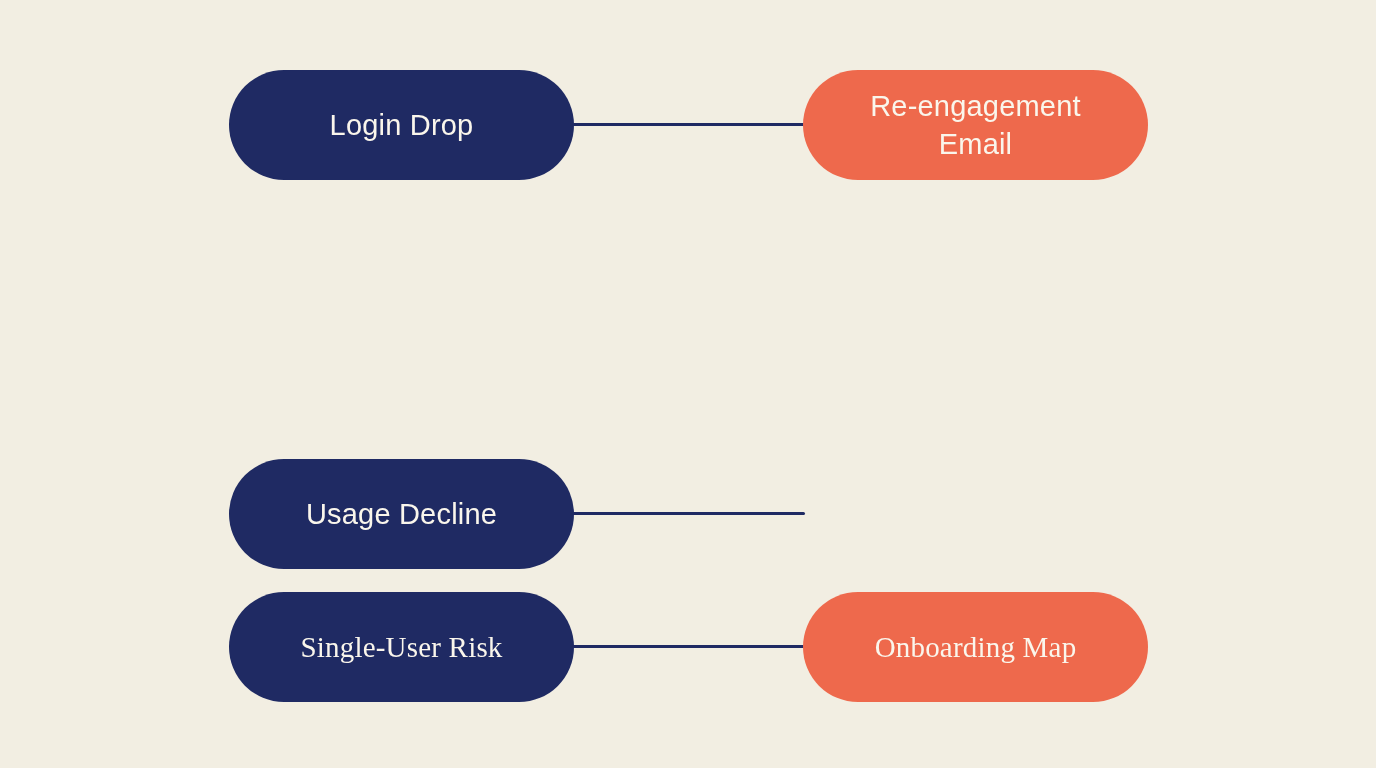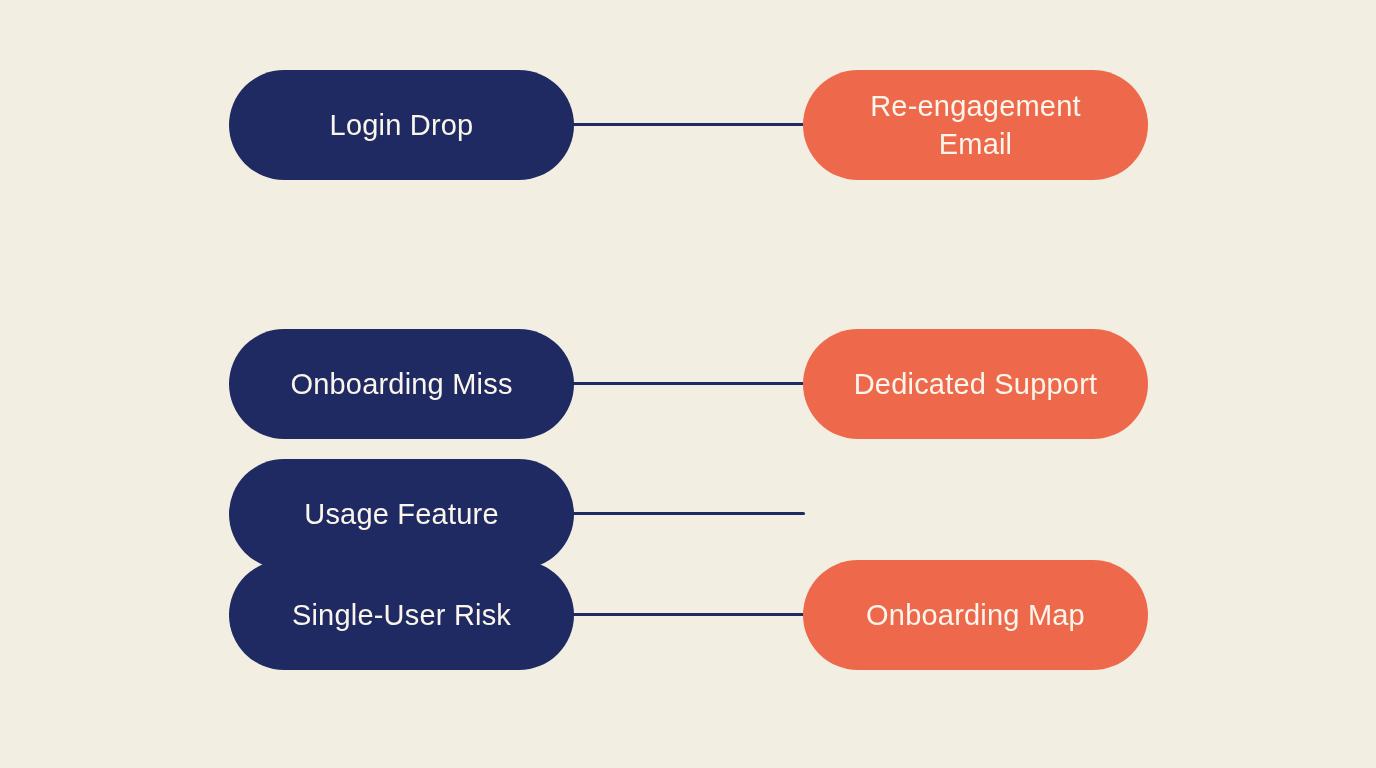--- a/index.html
+++ b/index.html
@@ -17,21 +17,21 @@
   .row {
     position: absolute;
     left: 0;
     width: 1267px;
     height: 110px;
   }
   .row-0 { top: 70px; }
   .row-1 { top: 199px; }
   .row-2 { top: 329px; }
   .row-3 { top: 459px; }
-  .row-4 { top: 560px; }
+  .row-4 { top: 592px; font-family: Liberation Serif, serif; }
   .pill {
     position: absolute;
     top: 0;
     width: 345px;
     height: 110px;
     border-radius: 55px;
     display: flex;
     align-items: center;
     justify-content: center;
     text-align: center;
@@ -70,33 +70,24 @@
     <div class="pill pill-left">
       <span>Login Drop</span>
     </div>
     <div class="connector"></div>
     <div class="pill pill-right">
       <span>Re-engagement Email</span>
     </div>
   </div>
 
 
-  <div class="row row-2">
-    <div class="pill pill-left">
-      <span>Onboarding Miss</span>
-    </div>
-    <div class="connector"></div>
-    <div class="pill pill-right">
-      <span>Dedicated Support</span>
-    </div>
-  </div>
 
   <div class="row row-3">
     <div class="pill pill-left">
-      <span>Usage Feature</span>
+      <span>Usage Decline</span>
     </div>
     <div class="connector"></div>
   </div>
 
   <div class="row row-4">
     <div class="pill pill-left">
       <span>Single-User Risk</span>
     </div>
     <div class="connector"></div>
     <div class="pill pill-right">

